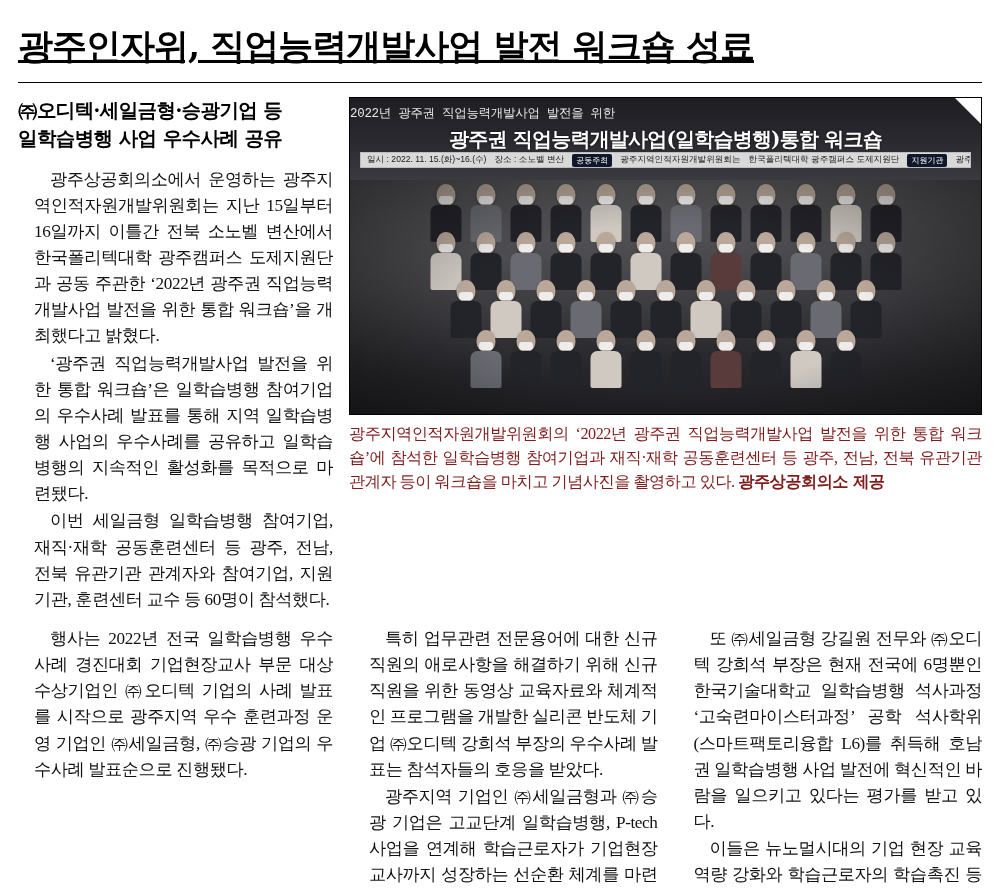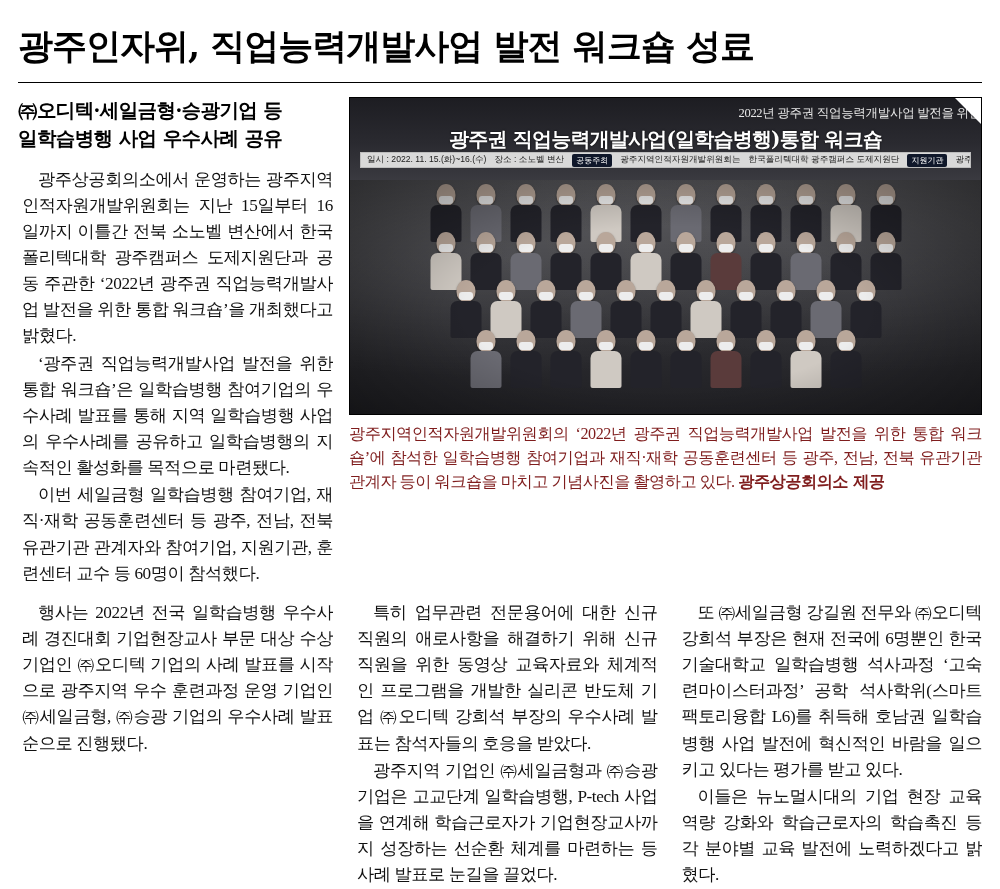--- a/index.html
+++ b/index.html
@@ -48,20 +48,21 @@
 
   
   .headline {
     font-family: "DejaVu Serif", serif;
     font-size: 35px;
     font-weight: bold;
     letter-spacing: -1px;
     line-height: 1.15;
     margin: 20px 0 16px 0;
     color: #000;
+    text-decoration: underline;
   }
   .rule-under-headline {
     border-bottom: 1px solid #000;
     margin-bottom: 14px;
   }
 
   
   .top-area {
     display: flex;
     gap: 16px;
@@ -80,21 +81,21 @@
     margin-bottom: 14px;
   }
   .body-text {
     font-size: 17.2px;
     line-height: 1.52;
     letter-spacing: -0.4px;
     text-align: justify;
     color: #111;
   }
   .body-text p {
-    margin: 0 0 1px 4px;
+    margin: 0 0 1px 16px;
     text-indent: 16px;
   }
 
   
   .photo-col {
     flex: 1 1 auto;
     min-width: 0;
   }
   .photo {
     position: relative;
@@ -106,23 +107,23 @@
     box-sizing: border-box;
   }
   .photo-banner {
     position: absolute;
     top: 0; left: 0; right: 0;
     height: 82px;
     background: linear-gradient(180deg, #1d1d22 0%, #2a2a30 55%, #3a3a40 100%);
     border-bottom: 1px solid #0c0c0c;
   }
   .banner-line1 {
-    text-align: right;
+    text-align: left;
     color: #e8e8e8;
-    font-family: Liberation Serif, serif;
+    font-family: Liberation Mono, monospace;
     font-size: 12.5px;
     letter-spacing: -0.3px;
     padding-top: 7px;
   }
   .banner-line2 {
     text-align: center;
     color: #ffffff;
     font-family: "DejaVu Serif", serif;
     font-weight: bold;
     font-size: 20px;

